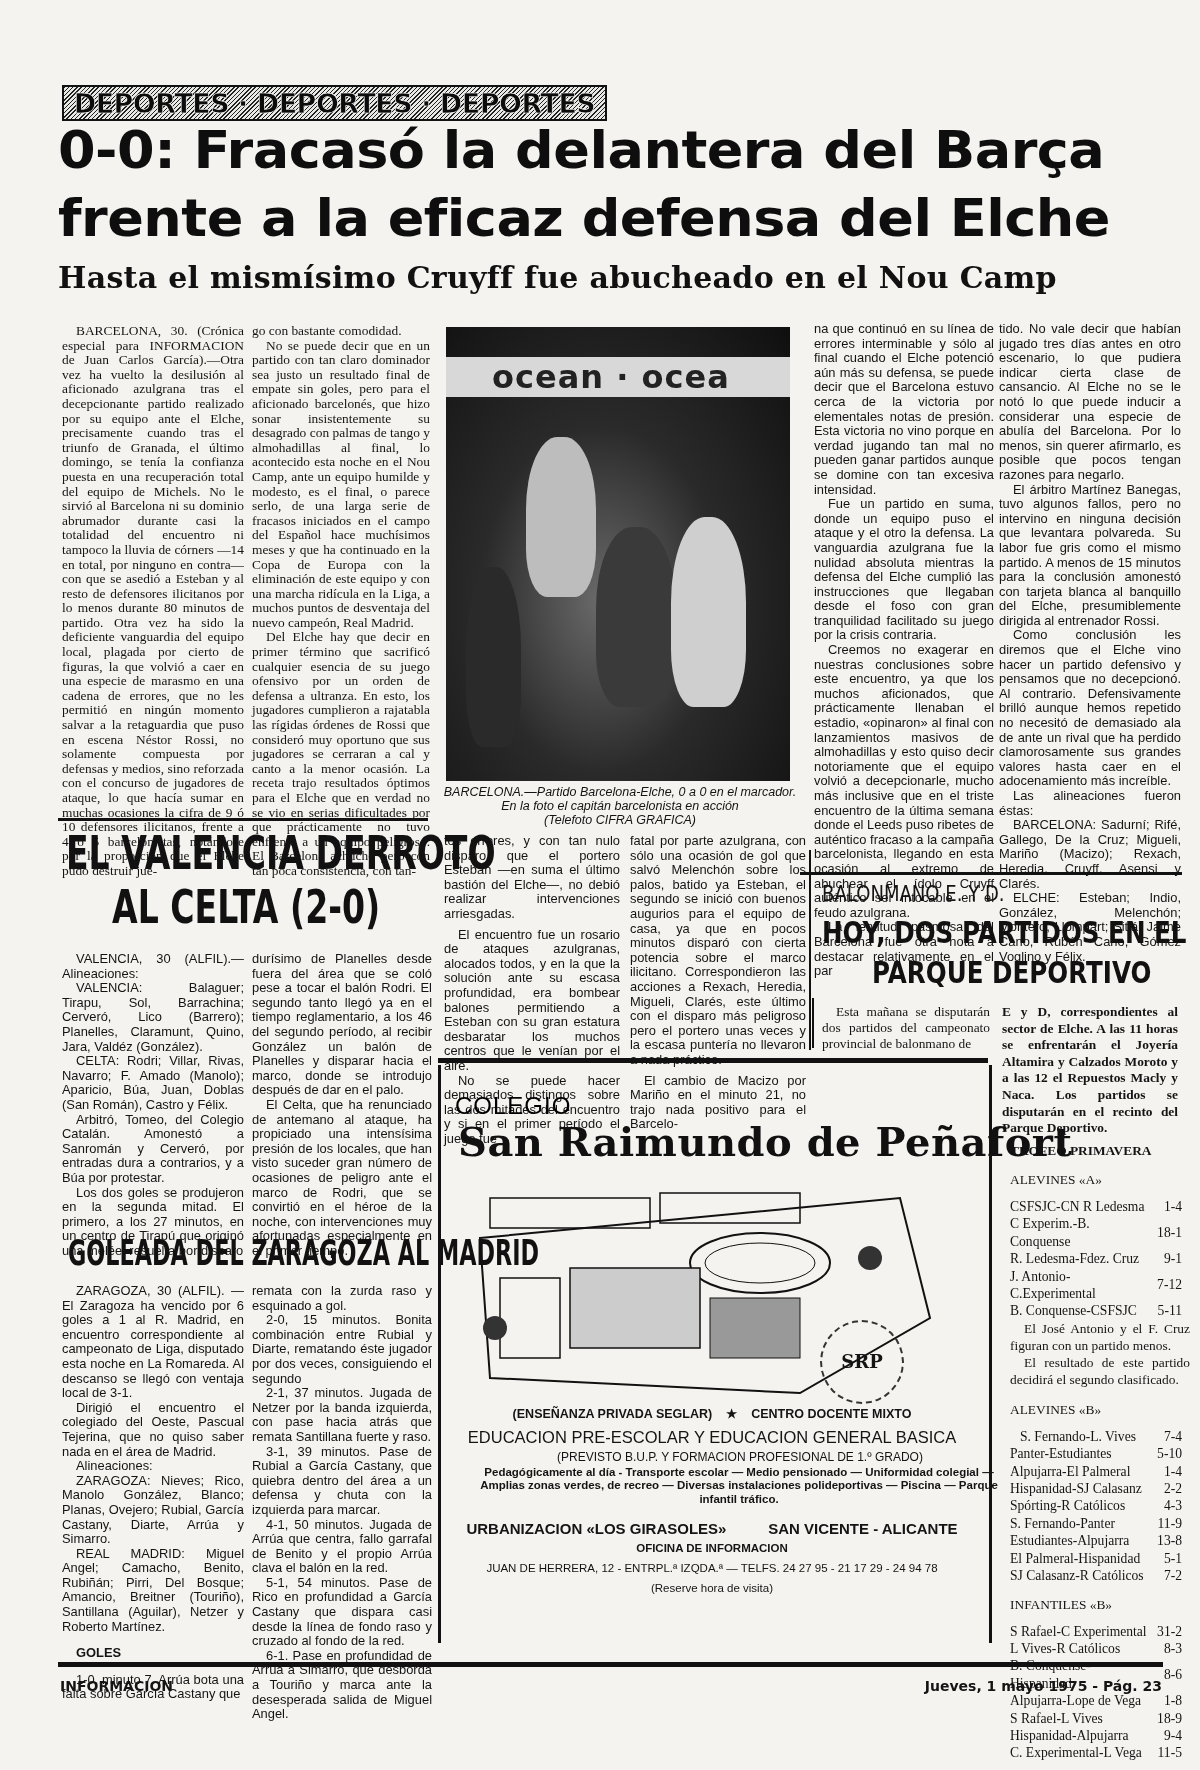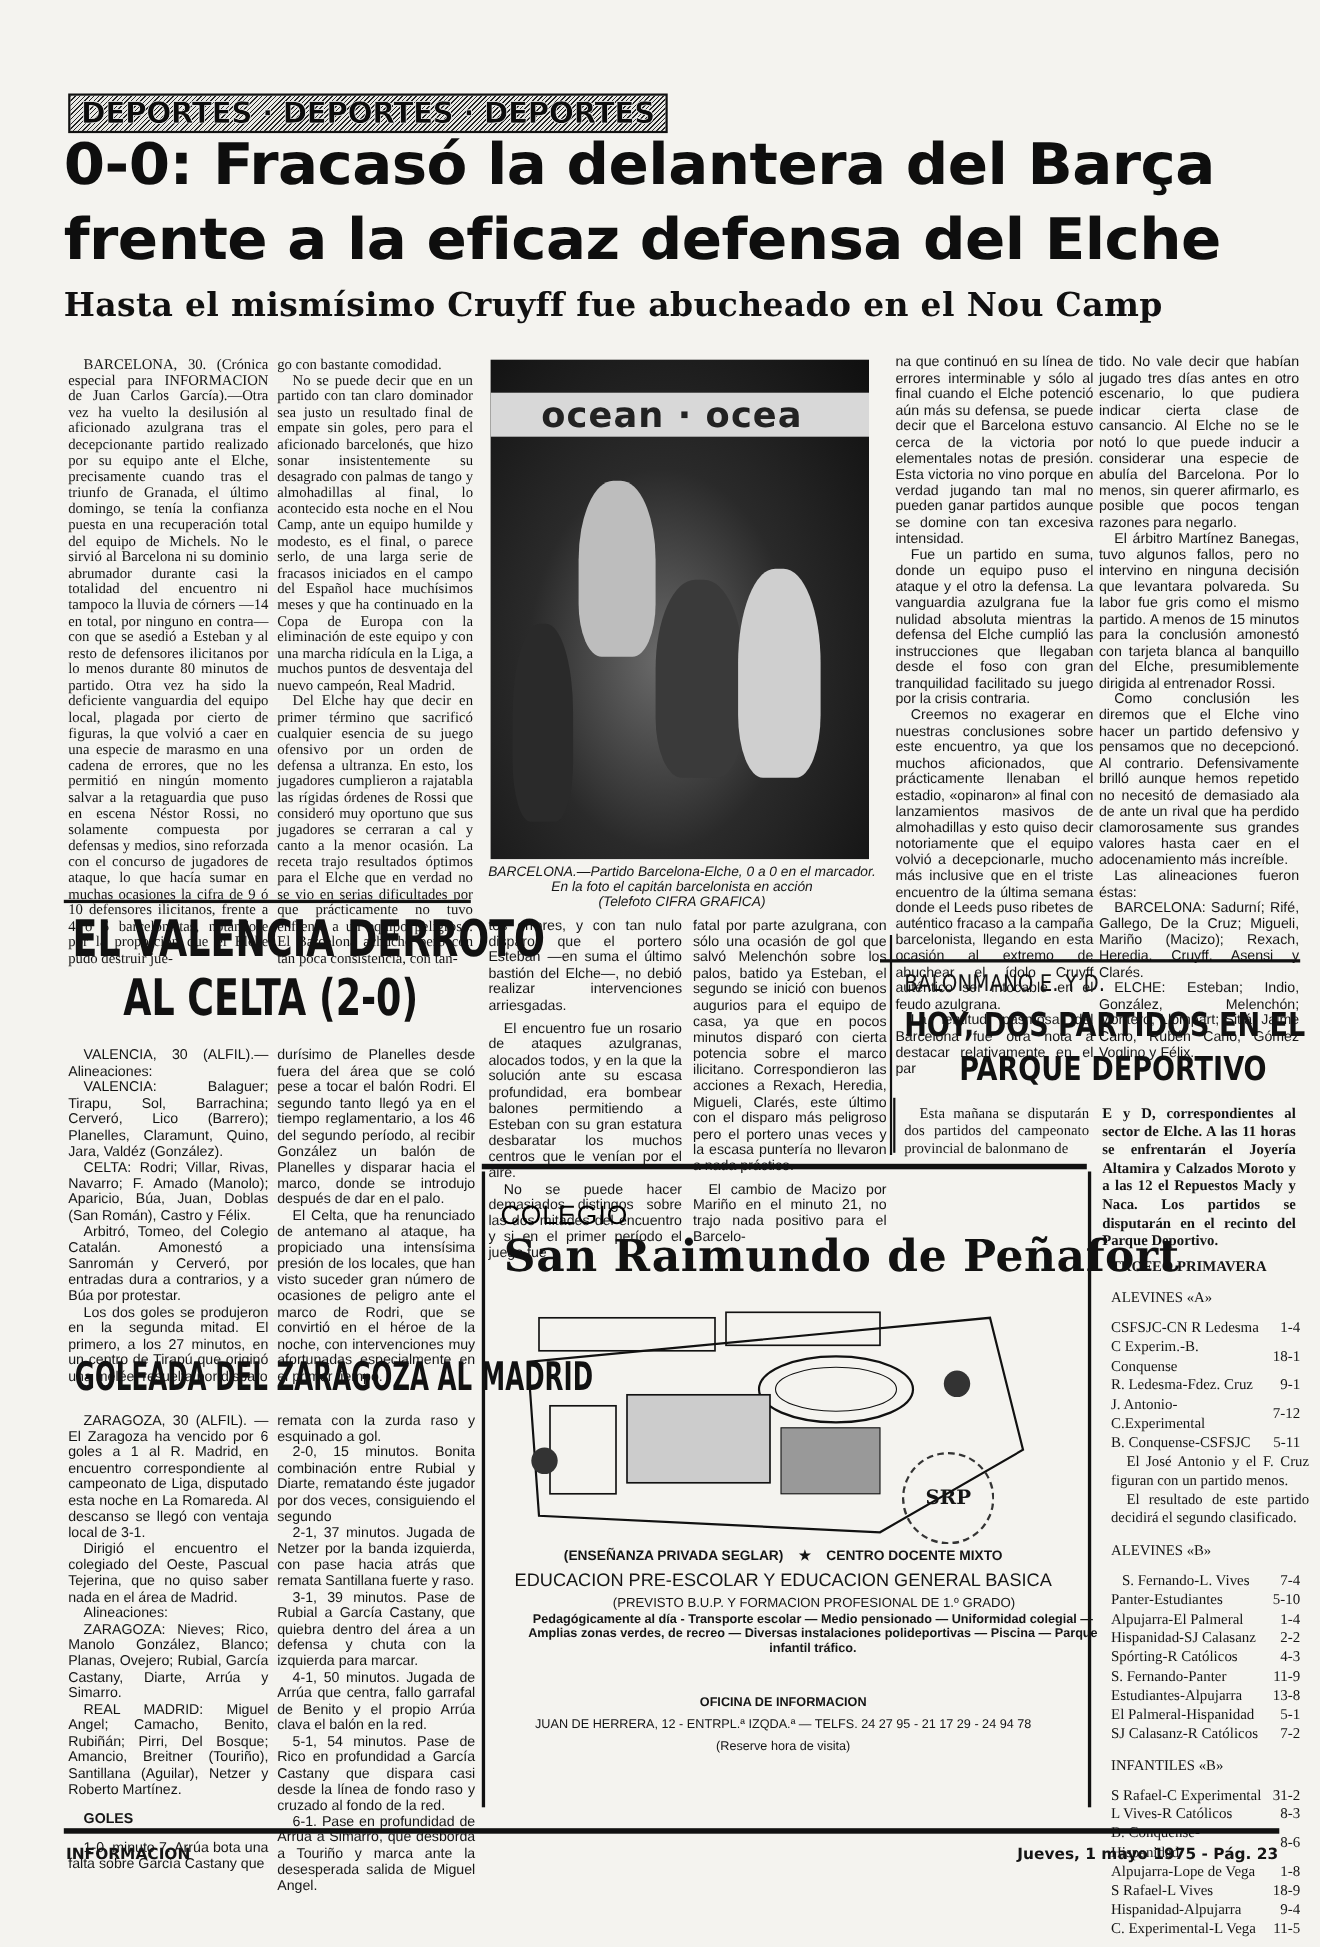--- a/index.html
+++ b/index.html
@@ -263,20 +263,25 @@
 
 <div class="abs" style="left:438px;top:1406px;width:548px;height:240px;">
   <div class="ad-line" style="top:0;font-size:12.5px;font-weight:bold;">
     <span>(ENSEÑANZA PRIVADA SEGLAR)</span>
     &nbsp;&nbsp;&nbsp;<span>★</span>&nbsp;&nbsp;&nbsp;
     <span>CENTRO DOCENTE MIXTO</span>
   </div>
   <div class="ad-line" style="top:22px;font-size:16.5px;">EDUCACION PRE-ESCOLAR Y EDUCACION GENERAL BASICA</div>
   <div class="ad-line" style="top:44px;font-size:12px;margin-left:28px;">(PREVISTO B.U.P. Y FORMACION PROFESIONAL DE 1.º GRADO)</div>
   <div class="ad-line" style="top:60px;left:12px;width:524px;font-size:11.5px;font-weight:bold;line-height:13.4px;margin-left:27px;">Pedagógicamente al día - Transporte escolar — Medio pensionado — Uniformidad colegial — Amplias zonas verdes, de recreo — Diversas instalaciones polideportivas — Piscina — Parque infantil tráfico.</div>
+  <div class="ad-line" style="top:114px;font-size:15px;font-weight:bold;">
+    <span>URBANIZACION «LOS GIRASOLES»</span>
+    &nbsp;&nbsp;&nbsp;&nbsp;&nbsp;&nbsp;&nbsp;&nbsp;
+    <span>SAN VICENTE - ALICANTE</span>
+  </div>
   <div class="ad-line" style="top:136px;font-size:11.5px;font-weight:bold;">OFICINA DE INFORMACION</div>
   <div class="ad-line" style="top:156px;font-size:11.5px;text-align:center;">JUAN DE HERRERA, 12 - ENTRPL.ª IZQDA.ª — TELFS. 24 27 95 - 21 17 29 - 24 94 78</div>
   <div class="ad-line" style="top:176px;font-size:11.5px;">(Reserve hora de visita)</div>
 </div>
 
 <div class="abs rule footer-rule"></div>
 <div class="abs footer-left">INFORMACION</div>
 <div class="abs footer-right">Jueves, 1 mayo 1975 - Pág. 23</div>
 
 </body></html>

